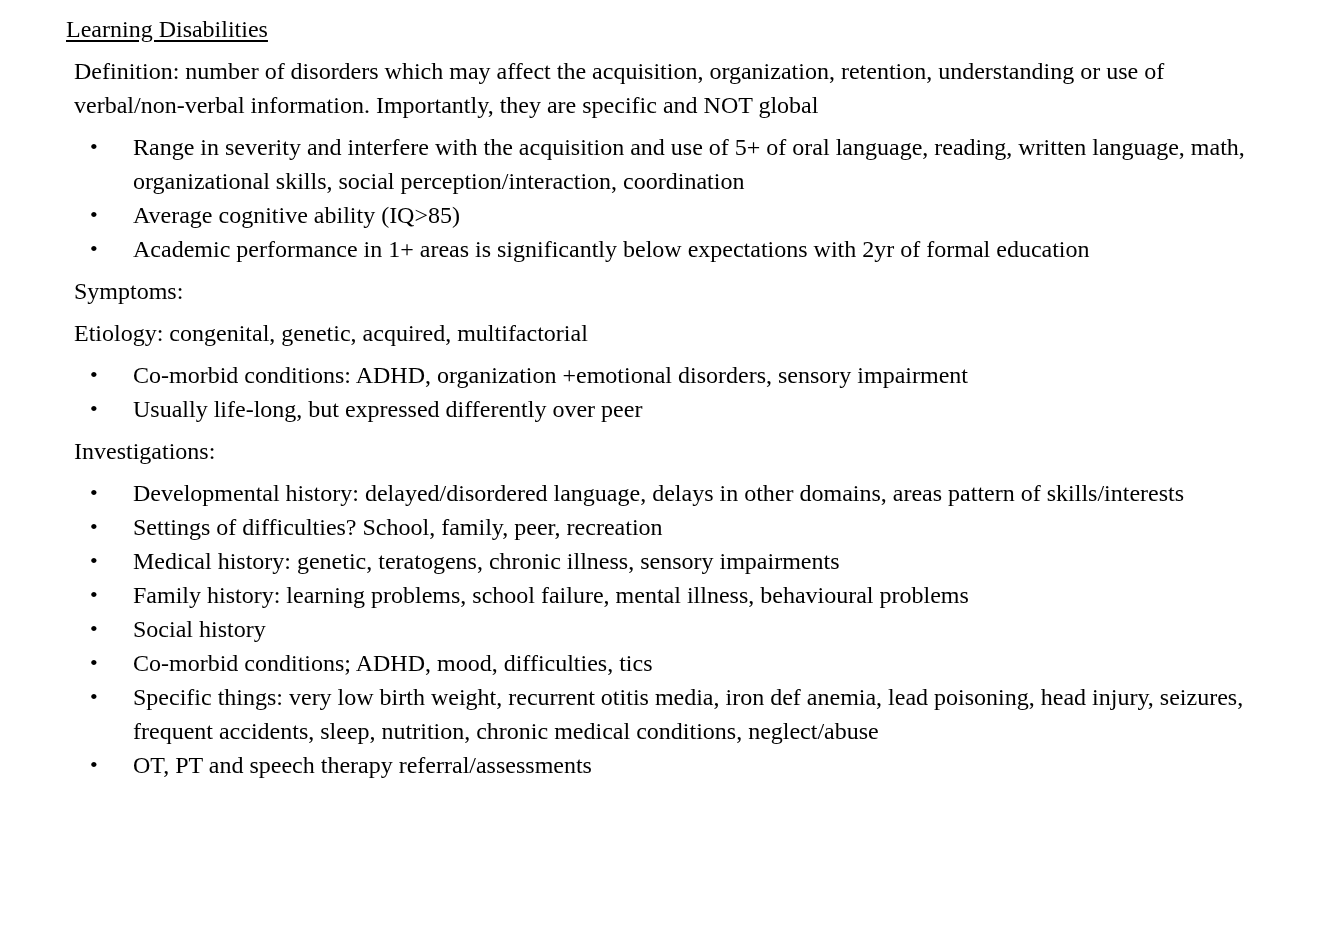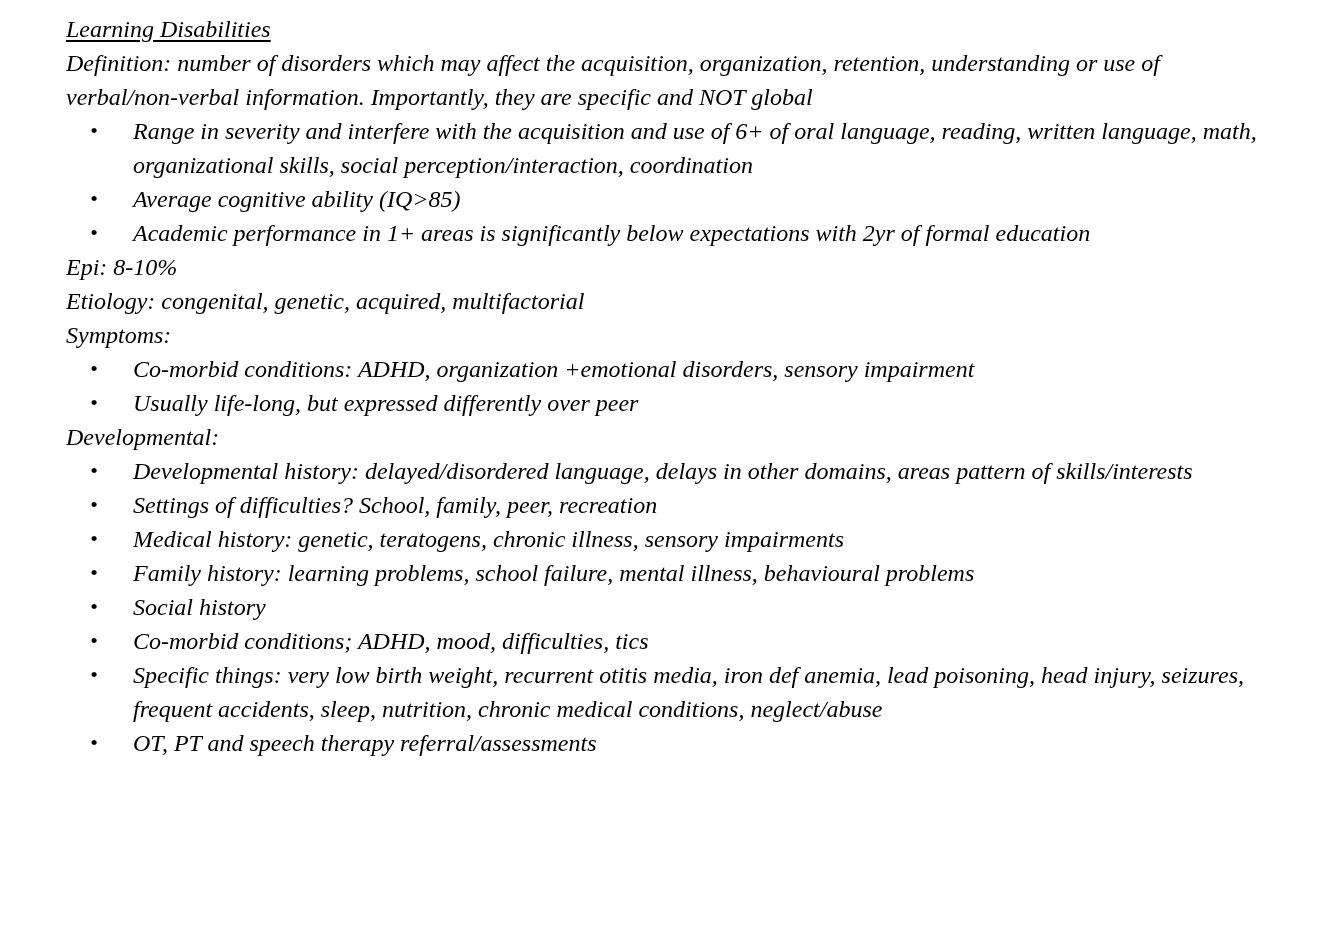--- a/index.html
+++ b/index.html
@@ -18,28 +18,27 @@
     -webkit-font-smoothing: antialiased;
   }
   .page {
     box-sizing: border-box;
     width: 1334px;
     height: 935px;
     padding: 12px 62px 0 66px;
   }
   .doc {
     width: 100%;
-    font-style: italic;
   }
   .heading .underline {
     text-decoration: underline;
     text-underline-offset: 3px;
   }
   .paragraph {
-    margin: 0;
+    margin: 8px;
   }
   .bullet {
     display: flex;
     align-items: flex-start;
   }
   .bullet .marker {
     flex: 0 0 auto;
     width: 43px;
     padding-left: 24px;
     box-sizing: content-box;
@@ -51,42 +50,41 @@
 </style>
 </head>
 <body style="background: rgb(255, 255, 255); color: rgb(0, 0, 0);">
 
 <div class="page">
   <div class="doc" id="doc">
       <div class="heading"><span class="underline">Learning Disabilities</span></div>
       <div class="paragraph">Definition: number of disorders which may affect the acquisition, organization, retention, understanding or use of verbal/non-verbal information. Importantly, they are specific and NOT global</div>
       <div class="bullet">
         <span class="marker">•</span>
-        <span class="text">Range in severity and interfere with the acquisition and use of 6+ of oral language, reading, written language, math, organizational skills, social perception/interaction, coordination</span>
+        <span class="text">Range in severity and interfere with the acquisition and use of 5+ of oral language, reading, written language, math, organizational skills, social perception/interaction, coordination</span>
       </div>
       <div class="bullet">
         <span class="marker">•</span>
         <span class="text">Average cognitive ability (IQ&gt;85)</span>
       </div>
       <div class="bullet">
         <span class="marker">•</span>
         <span class="text">Academic performance in 1+ areas is significantly below expectations with 2yr of formal education</span>
       </div>
-      <div class="paragraph">Epi: 8-10%</div>
+      <div class="paragraph">Symptoms:</div>
       <div class="paragraph">Etiology: congenital, genetic, acquired, multifactorial</div>
-      <div class="paragraph">Symptoms:</div>
       <div class="bullet">
         <span class="marker">•</span>
         <span class="text">Co-morbid conditions: ADHD, organization +emotional disorders, sensory impairment</span>
       </div>
       <div class="bullet">
         <span class="marker">•</span>
         <span class="text">Usually life-long, but expressed differently over peer</span>
       </div>
-      <div class="paragraph">Developmental:</div>
+      <div class="paragraph">Investigations:</div>
       <div class="bullet">
         <span class="marker">•</span>
         <span class="text">Developmental history: delayed/disordered language, delays in other domains, areas pattern of skills/interests</span>
       </div>
       <div class="bullet">
         <span class="marker">•</span>
         <span class="text">Settings of difficulties? School, family, peer, recreation</span>
       </div>
       <div class="bullet">
         <span class="marker">•</span>

